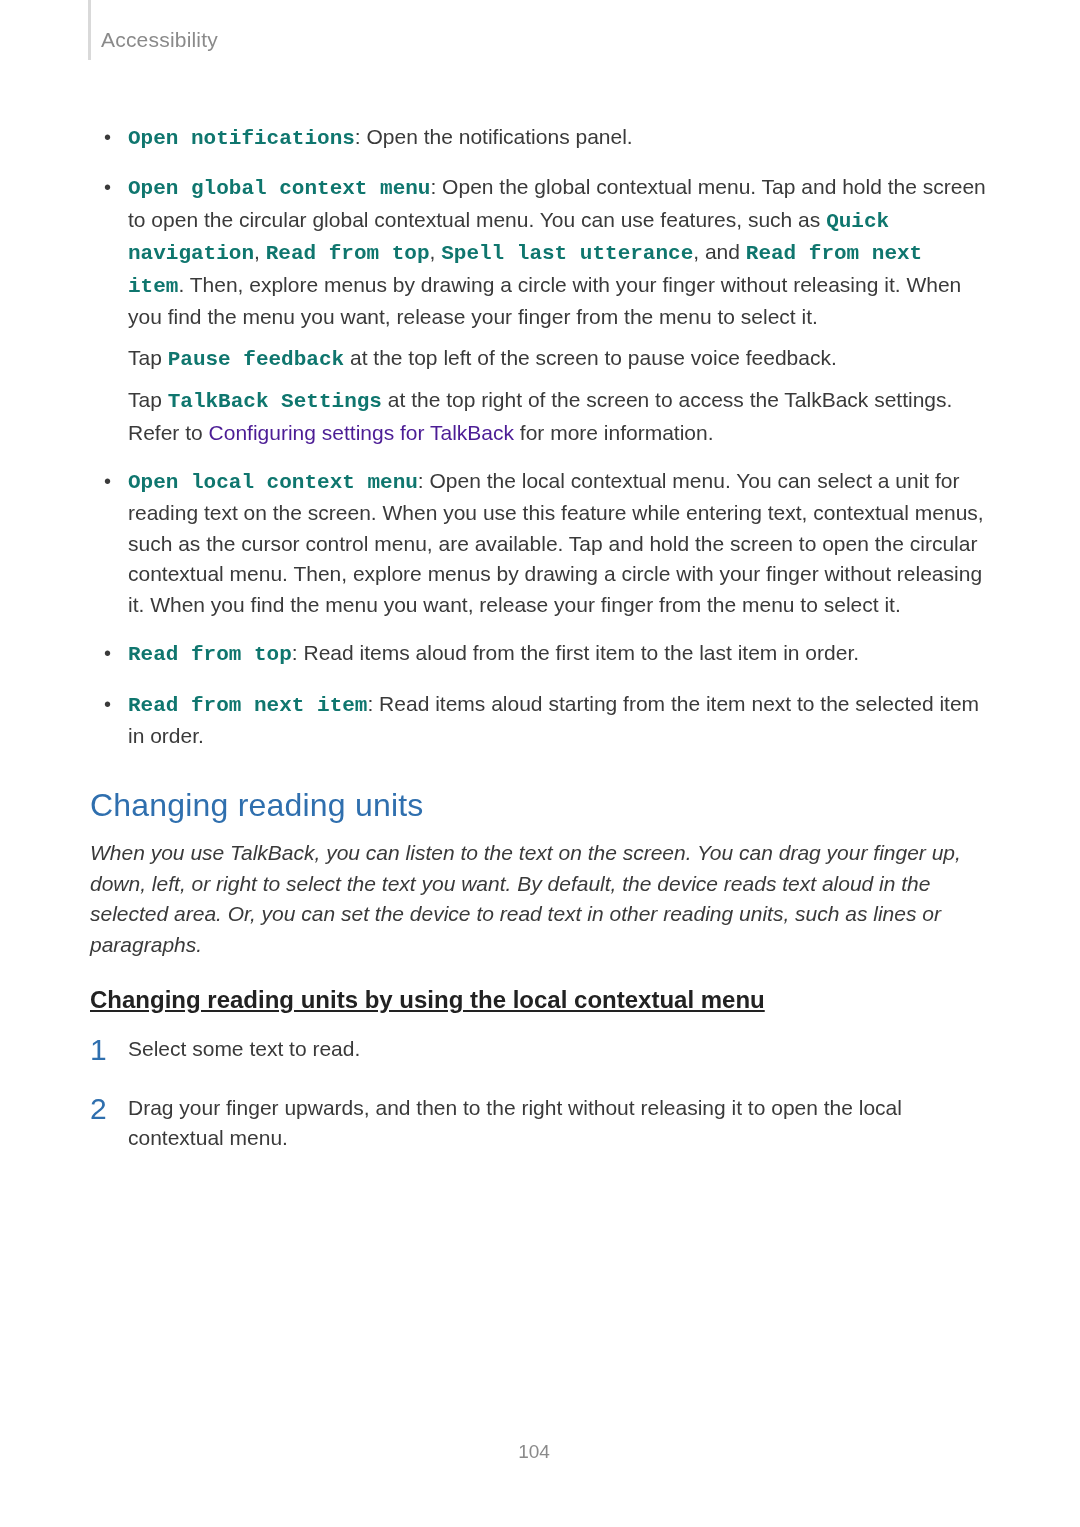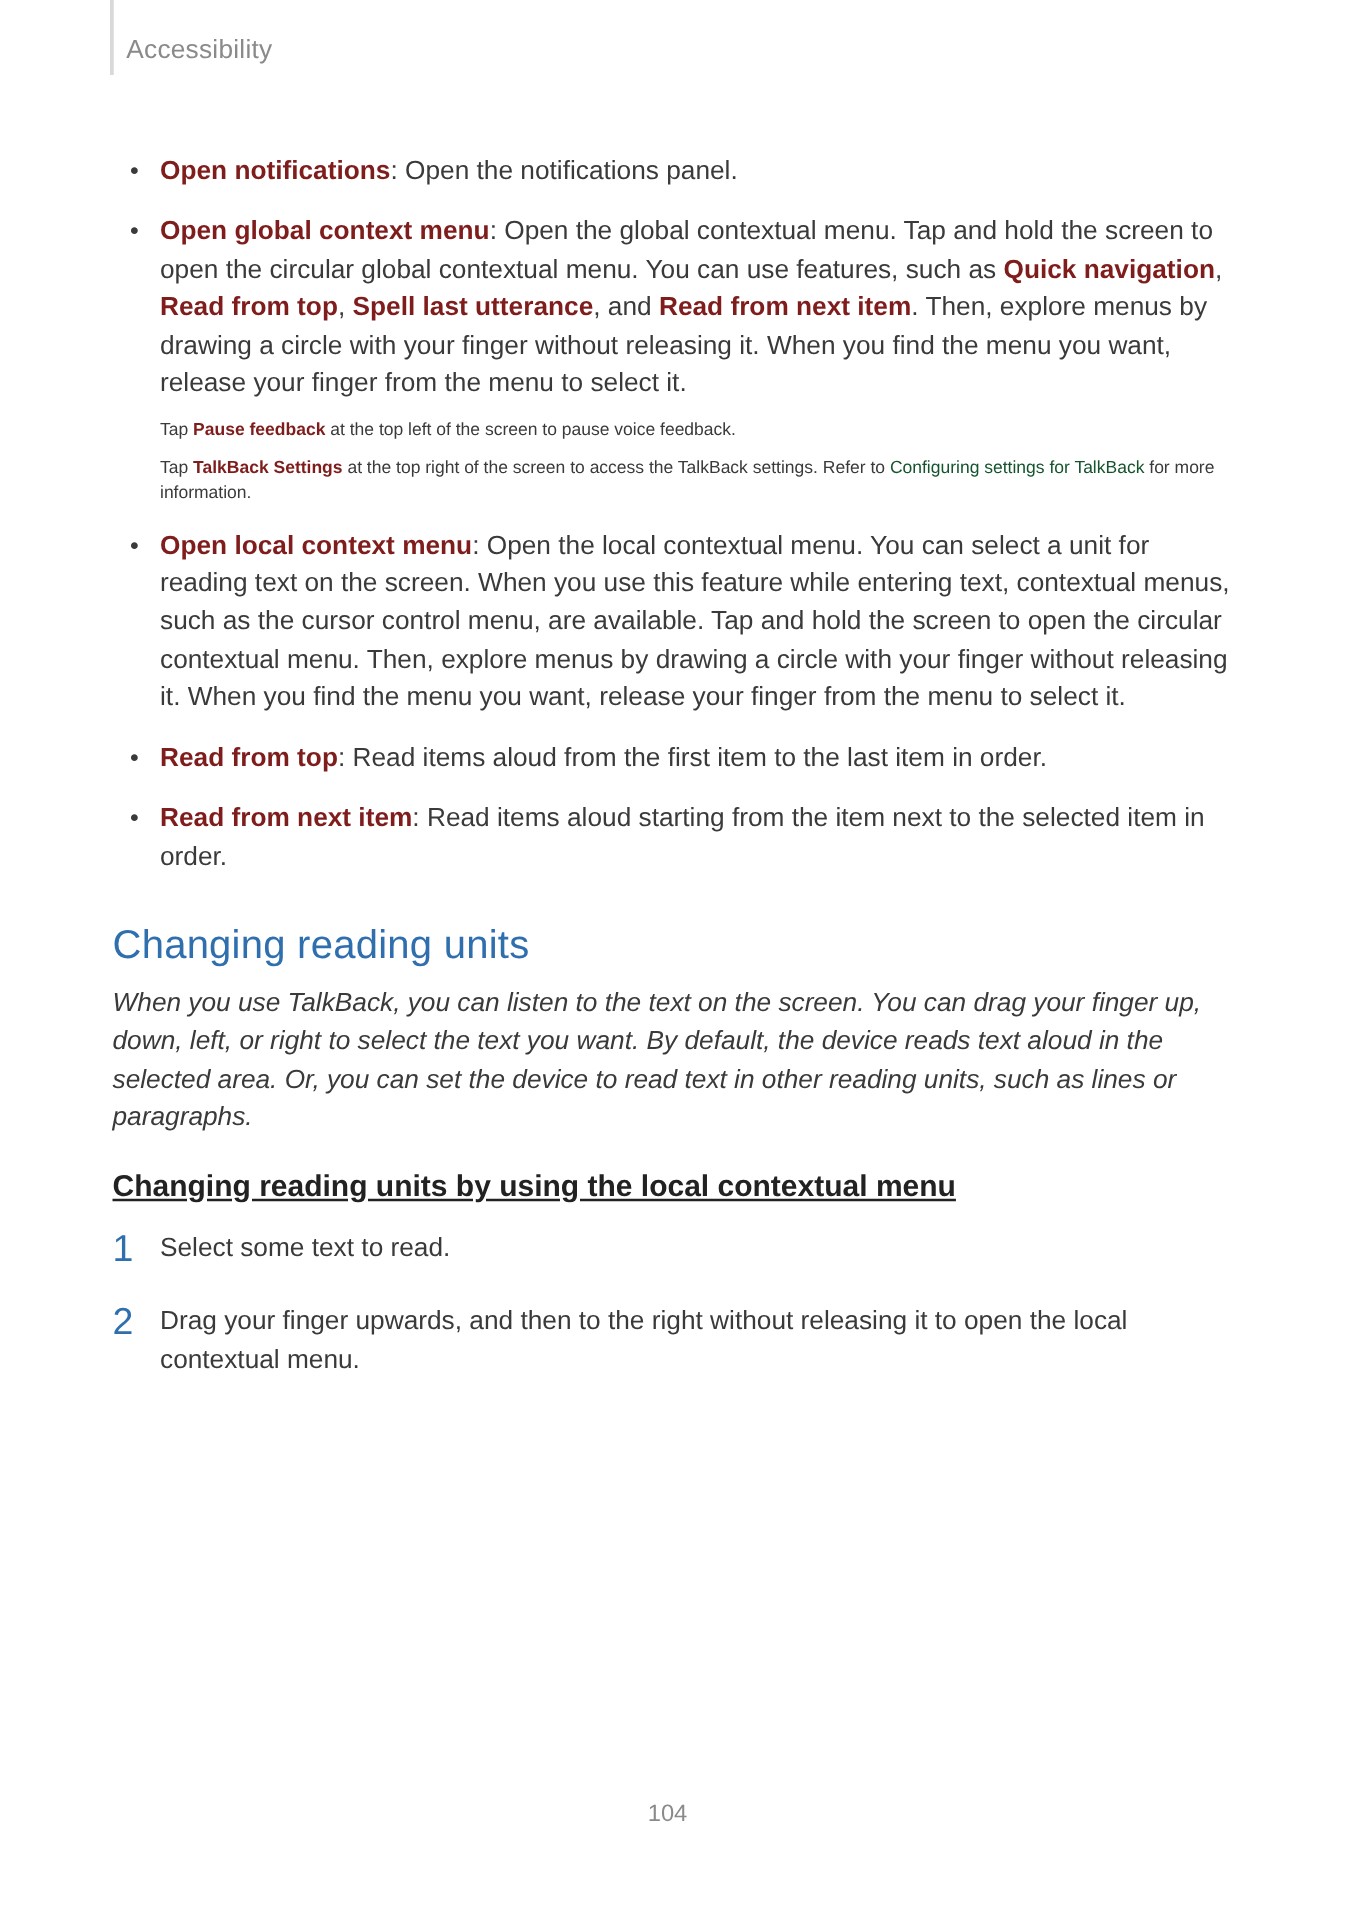--- a/index.html
+++ b/index.html
@@ -10,23 +10,23 @@
   }
   .header-title {
     position: absolute; top: 28px; left: 101px; font-size: 21px; color: #8a8a8a; letter-spacing: 0.2px;
   }
   .content { padding-top: 100px; }
   ul.bullets { list-style: none; padding-left: 38px; }
   ul.bullets > li { position: relative; margin-bottom: 18px; font-size: 21px; line-height: 1.45; color: #3a3a3a; }
   ul.bullets > li::before {
     content: "•"; position: absolute; left: -24px; top: 1px; font-size: 20px; color: #3a3a3a;
   }
-  .sub-para { margin-top: 10px; font-size: 14px; line-height: 1.45; color: #3a3a3a; }
-  .bold { font-weight: 700; color: #7f1d1d; }
-  .link { color: #14532d; }
+  .sub-para { margin-top: 10px; font-size: 21px; line-height: 1.45; color: #3a3a3a; }
+  .bold { font-weight: 700; color: #0f766e; font-family: Liberation Mono, monospace; }
+  .link { color: #4c1d95; }
   h2.section {
     color: #2f6fae; font-size: 32px; font-weight: 400; margin: 36px 0 14px 0; letter-spacing: 0.2px;
   }
   p.body { font-size: 21px; line-height: 1.45; color: #3a3a3a; margin-bottom: 16px; font-style: italic; }
   h3.subhead { font-size: 24px; font-weight: 700; color: #222; margin: 26px 0 20px 0; text-decoration: underline; }
   ol.steps { list-style: none; counter-reset: step; padding-left: 38px; }
   ol.steps > li { position: relative; margin-bottom: 28px; font-size: 21px; line-height: 1.45; color: #3a3a3a; }
   ol.steps > li .num {
     position: absolute; left: -38px; top: -6px; font-size: 30px; color: #2f6fae; font-weight: 400;
     font-family: "Segoe UI", Arial, sans-serif;

